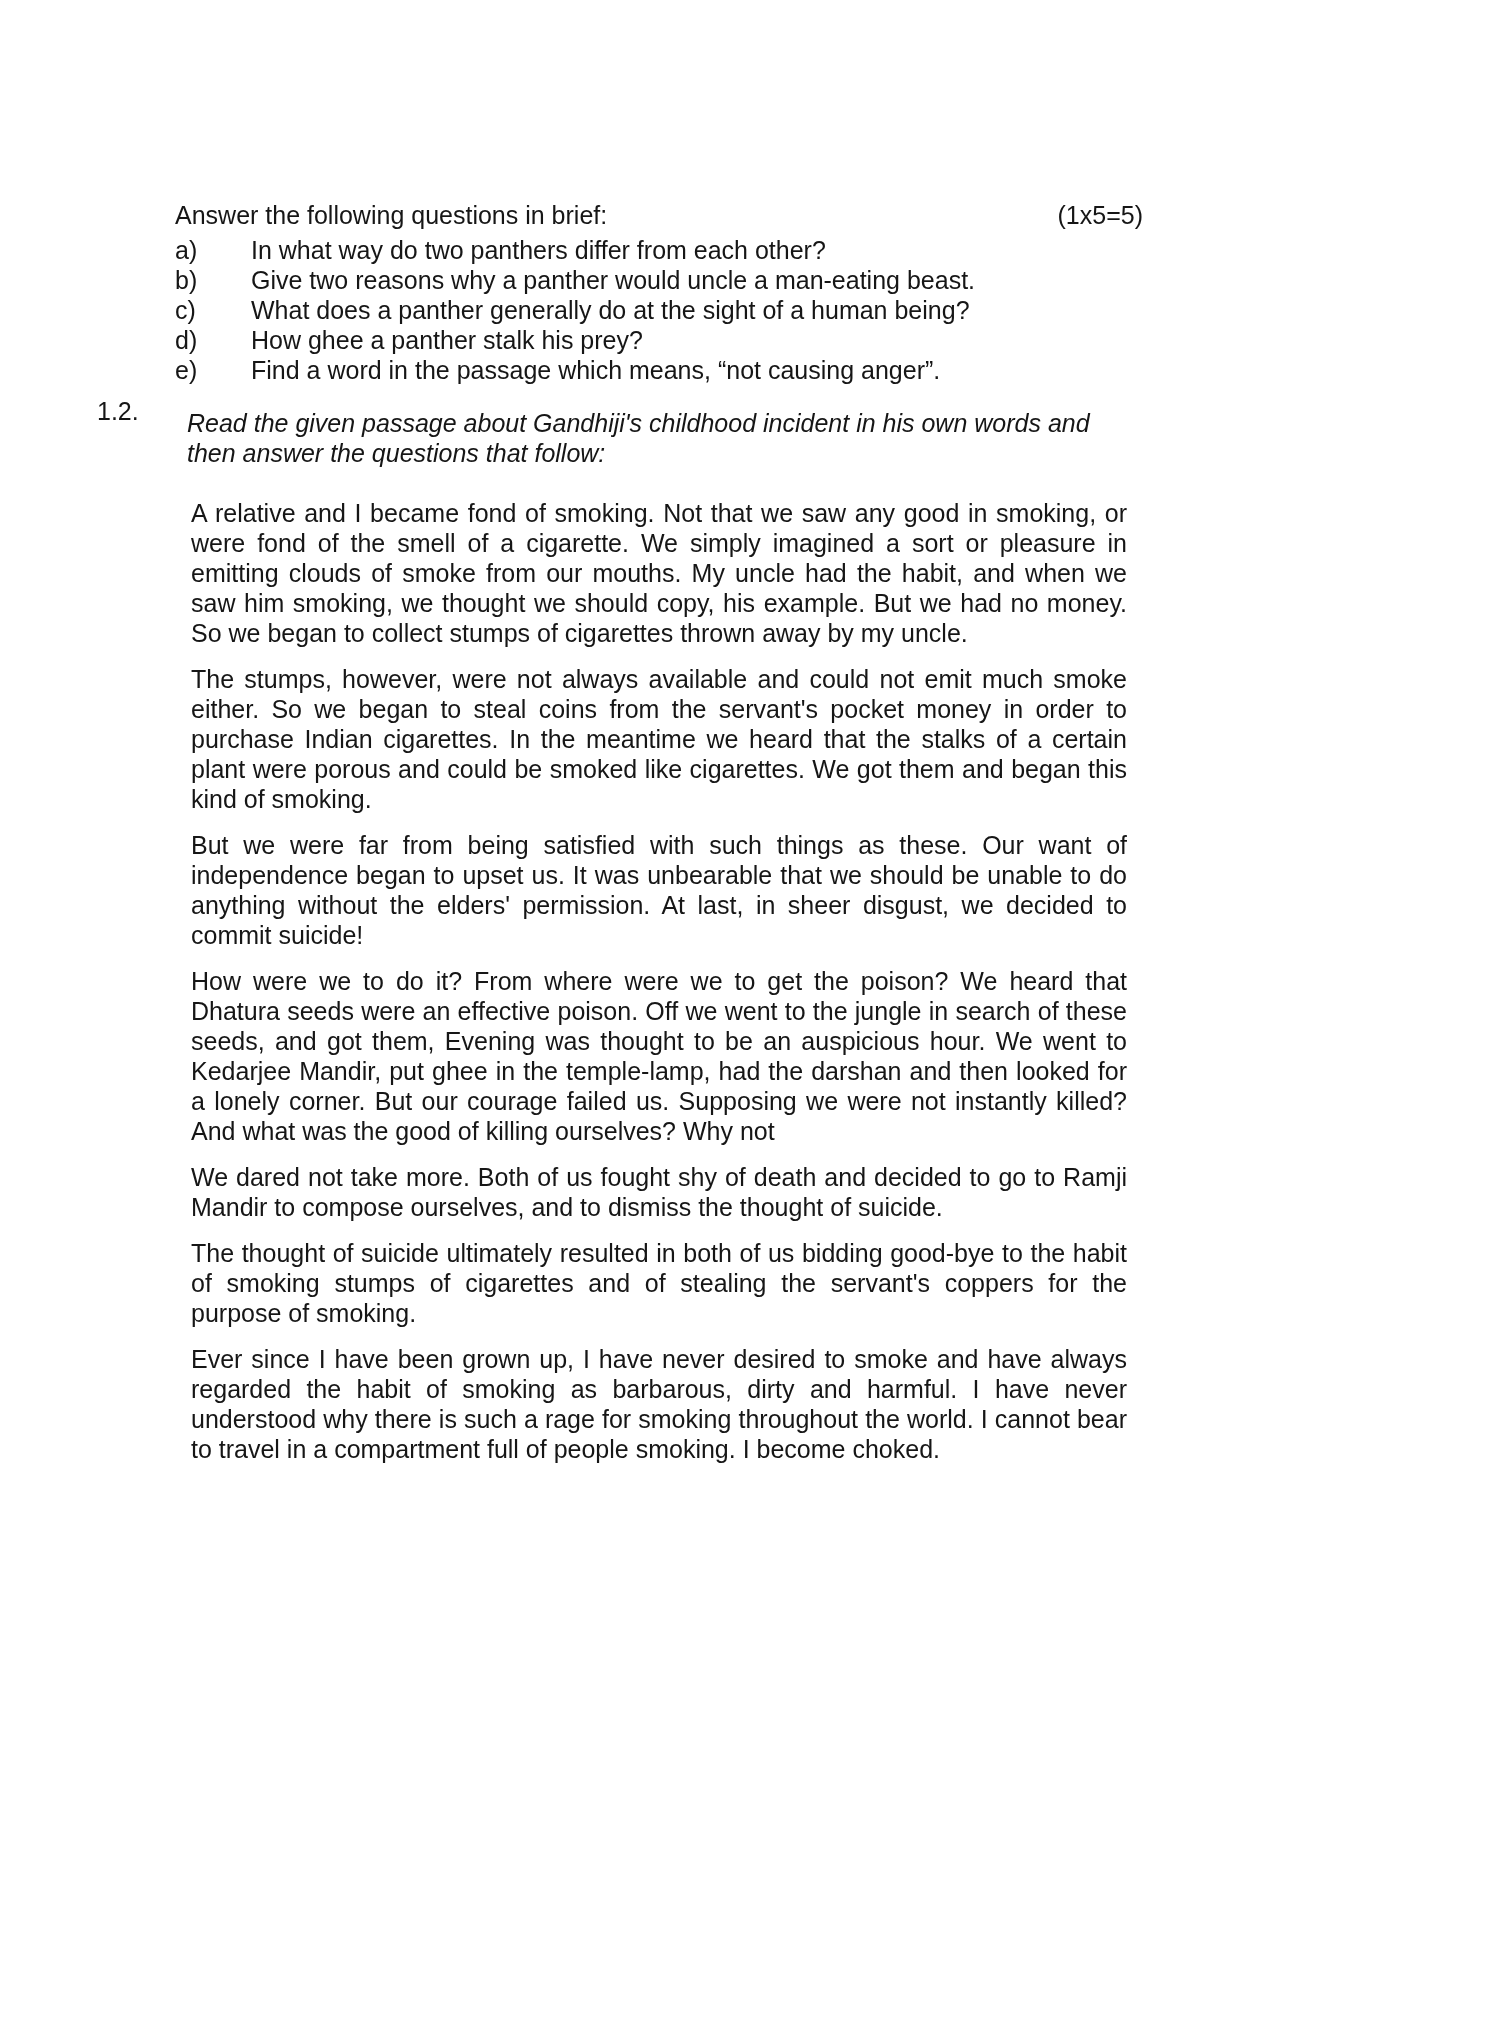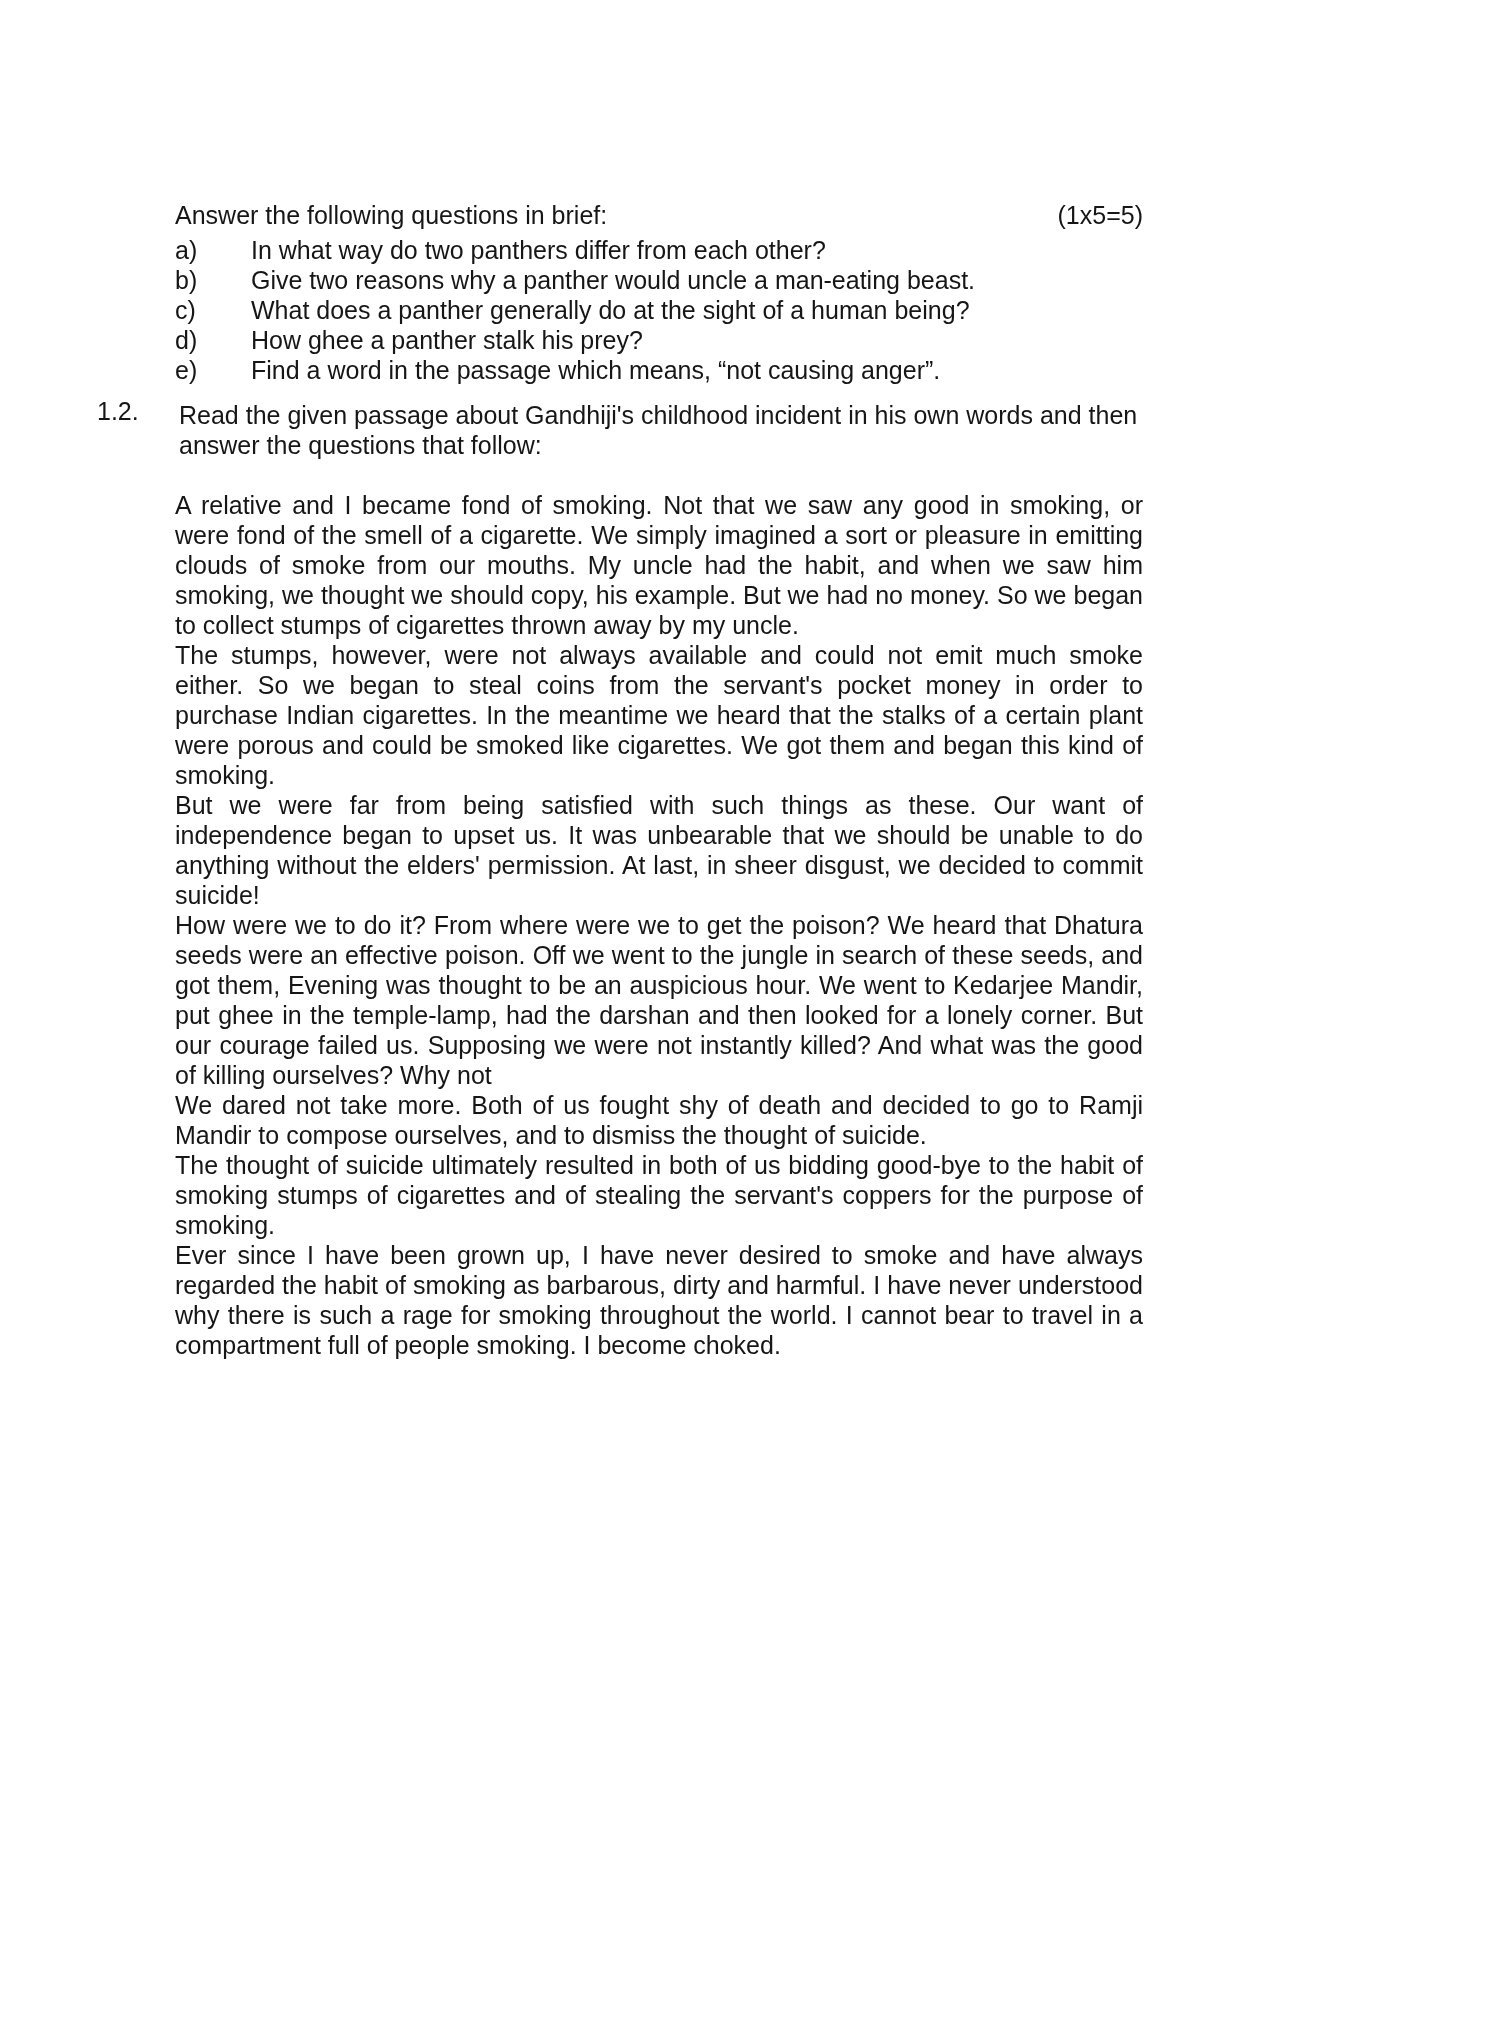--- a/index.html
+++ b/index.html
@@ -50,27 +50,28 @@
     font-size: 25px;
     line-height: 30px;
   }
   .sec-num {
     flex: 0 0 78px;
   }
   .sec-body {
     width: 968px;
   }
   .instruction {
-    margin: 4px;
+    margin: 12px;
+    font-style: italic;
   }
   .passage {
     margin-top: 30px;
   }
   .passage p {
-    margin: 0;
+    margin: 16px;
     text-align: justify;
   }
 </style>
 </head>
 <body>
 
 <div class="page">
 
   <div class="block-indent">
     <div class="intro-row">

